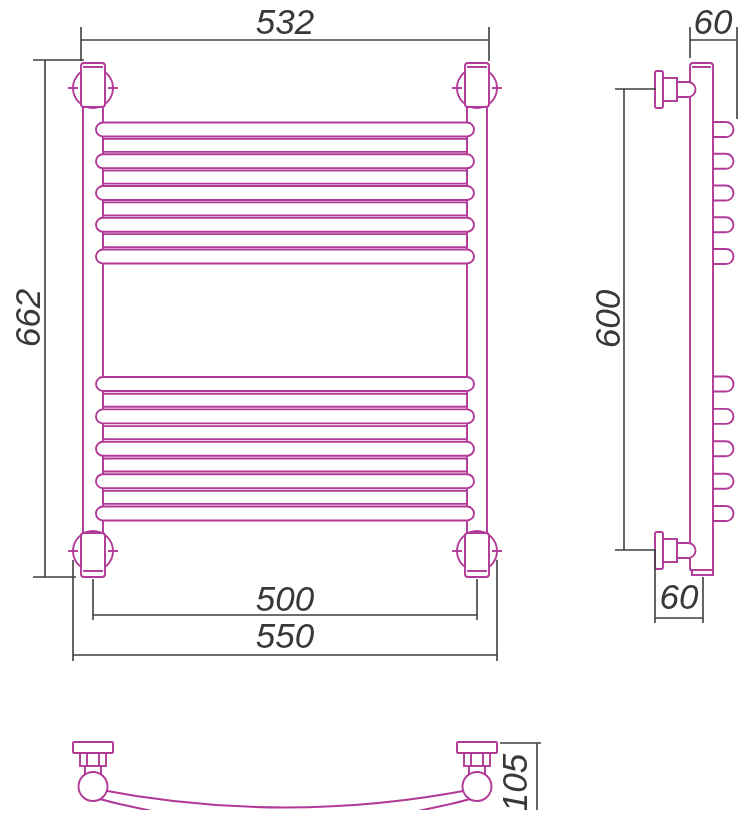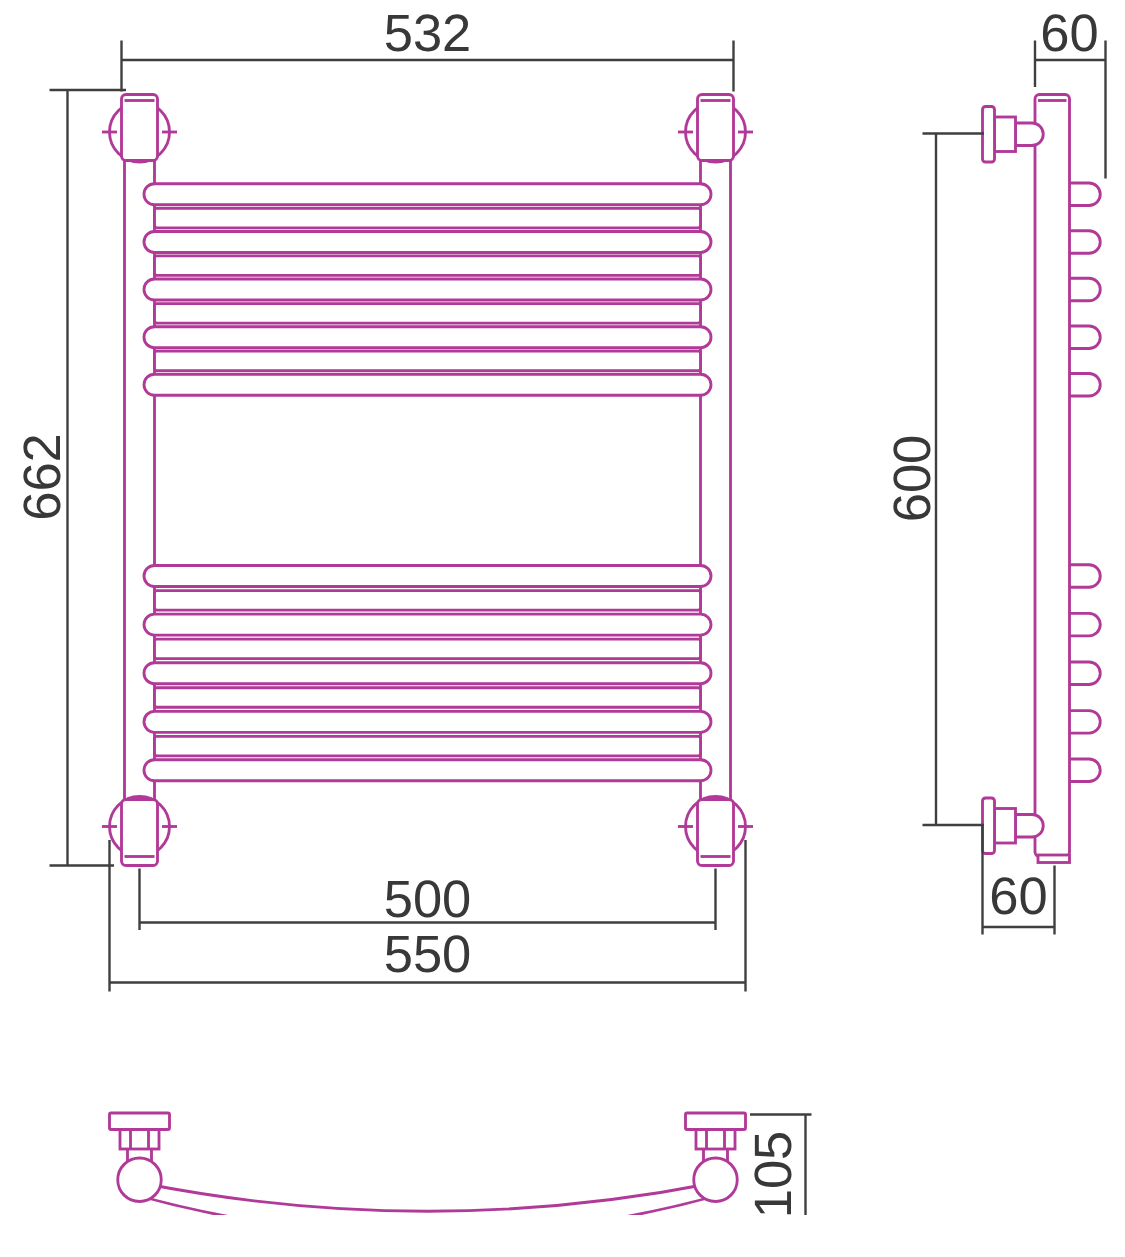--- a/index.html
+++ b/index.html
@@ -3,20 +3,21 @@
 <meta charset="utf-8">
 <style>
   html, body { margin: 0; padding: 0; }
   body { background: #ffffff; }
   .stage {
     position: relative;
     width: 750px;
     height: 810px;
     background: var(--bg, #ffffff);
     overflow: hidden;
+    font-style: italic;
   }
   svg { display: block; }
   
   .shape { fill: #ffffff; stroke: var(--outline, #b13997); stroke-width: 1.9; }
   
   .mline { fill: none; stroke: var(--outline, #b13997); stroke-width: 1.9; }
   
   .dim { fill: none; stroke: var(--dimline, #3f3f3f); stroke-width: 1.6; }
   .dim-text {
     fill: var(--dimtext, #383838);

